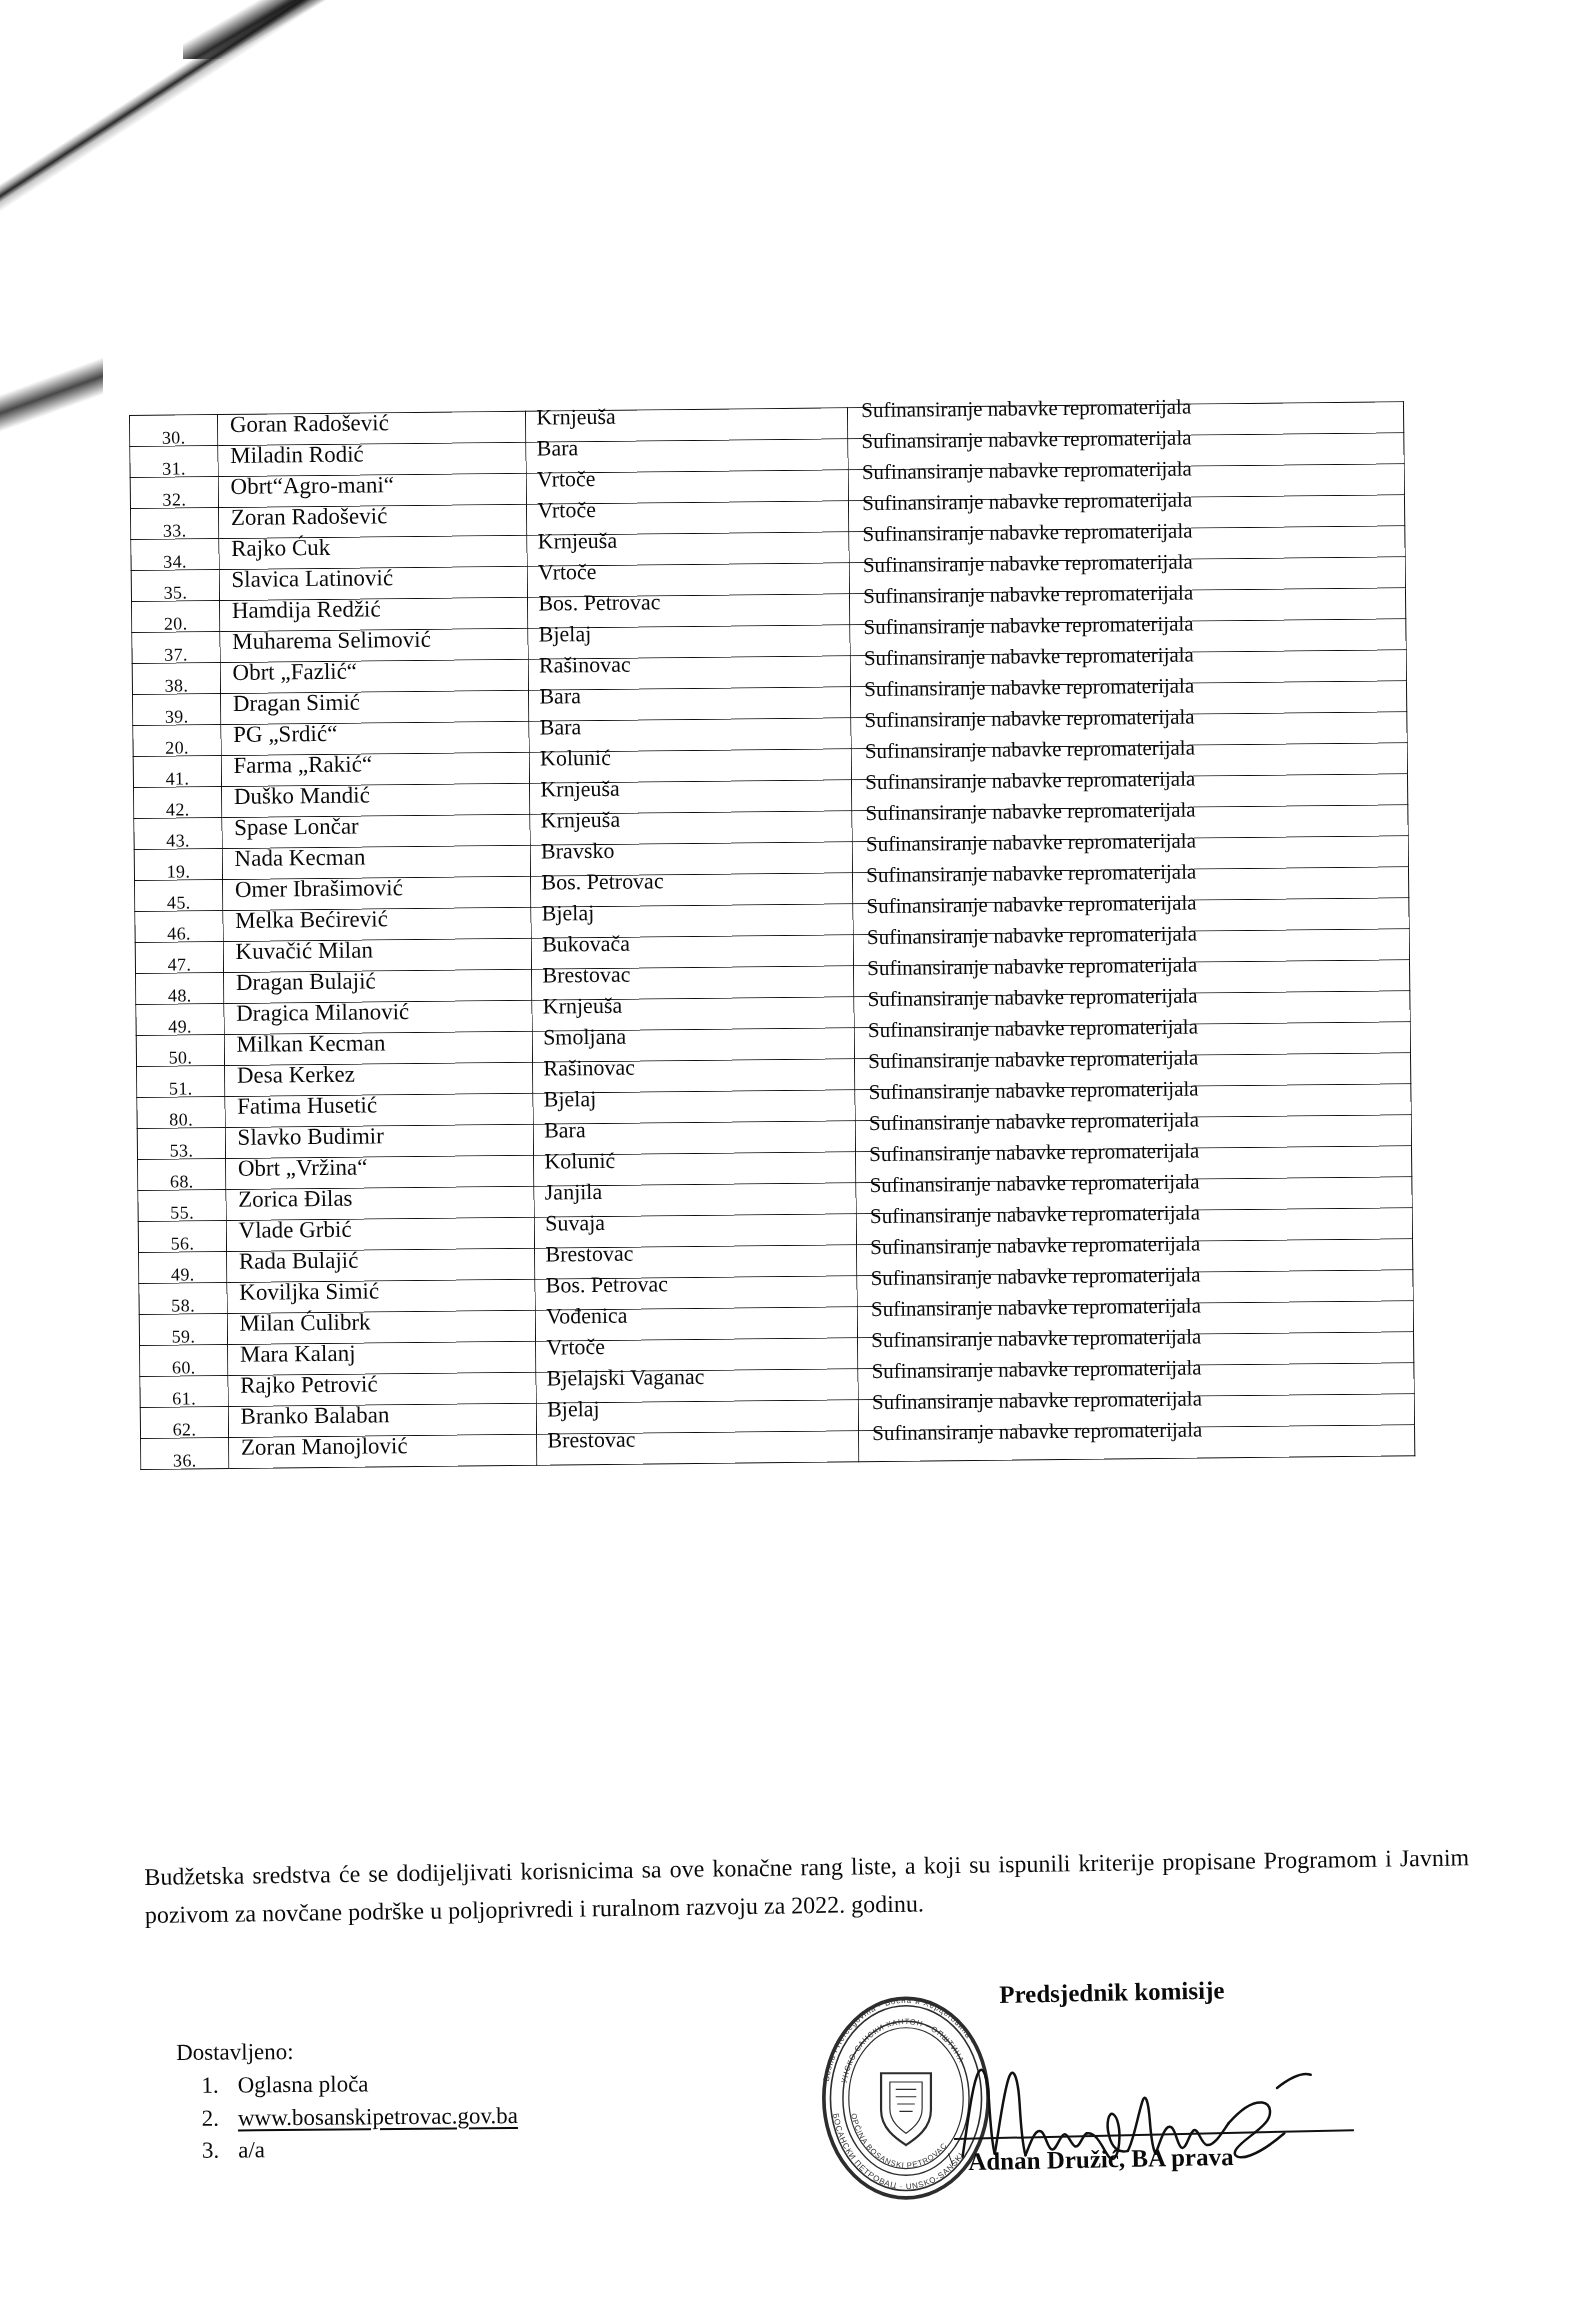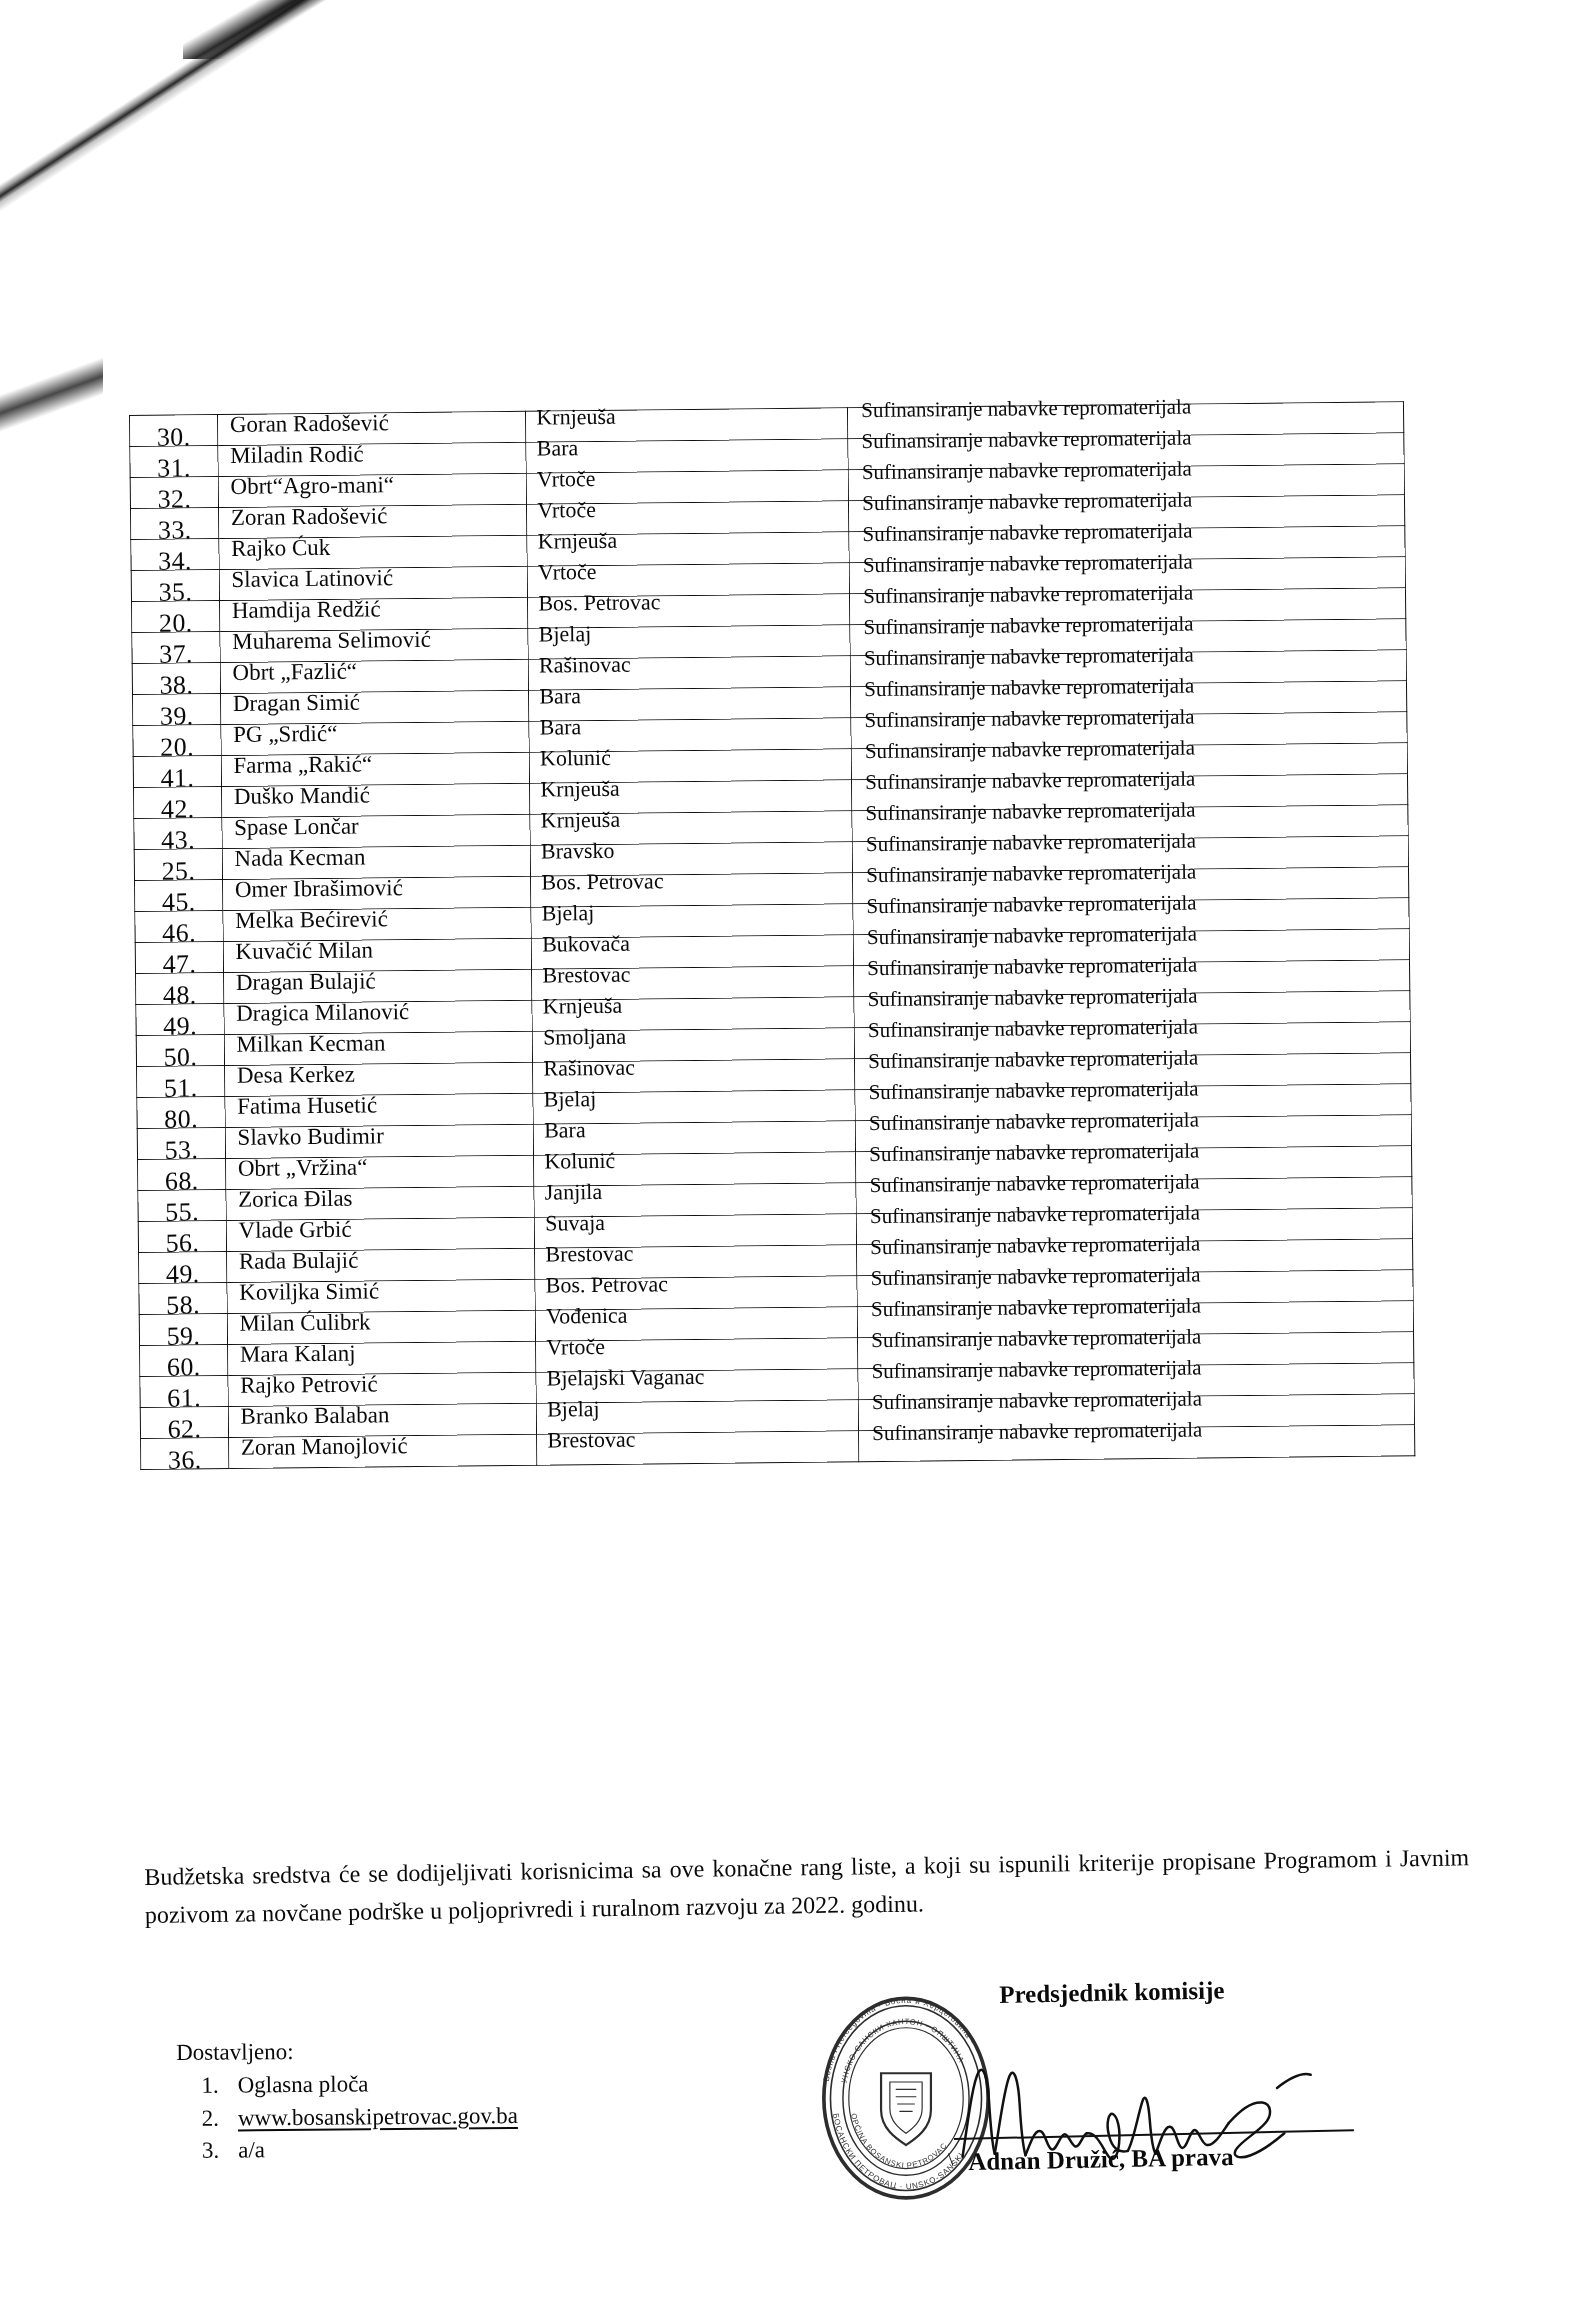--- a/index.html
+++ b/index.html
@@ -56,21 +56,21 @@
     vertical-align:middle;
     position:relative;
     background:#fff;
   }
   td.c-num{width:87px;}
   td.c-name{width:307px;}
   td.c-place{width:321px;}
   td.c-purpose{width:555px;}
 
   .num-txt{
-    display:block;text-align:center;font-size:26px;
+    display:block;text-align:center;font-size:18px;
     position:relative;top:6.6px;letter-spacing:0.4px;
   }
   .name-txt{
     display:block;padding-left:11.7px;font-size:23px;
     position:relative;top:-5.1px;white-space:nowrap;
   }
   .place-txt{
     display:block;padding-left:10.3px;font-size:22px;
     position:relative;top:-8.8px;white-space:nowrap;
   }
@@ -337,21 +337,21 @@
             </td>
             <td class="c-place">
               <span class="place-txt">Krnjeuša</span>
             </td>
             <td class="c-purpose">
               <span class="purpose-txt">Sufinansiranje nabavke repromaterijala</span>
             </td>
           </tr>
           <tr>
             <td class="c-num">
-              <span class="num-txt">25.</span>
+              <span class="num-txt">19.</span>
             </td>
             <td class="c-name">
               <span class="name-txt">Nada Kecman</span>
             </td>
             <td class="c-place">
               <span class="place-txt">Bravsko</span>
             </td>
             <td class="c-purpose">
               <span class="purpose-txt">Sufinansiranje nabavke repromaterijala</span>
             </td>

